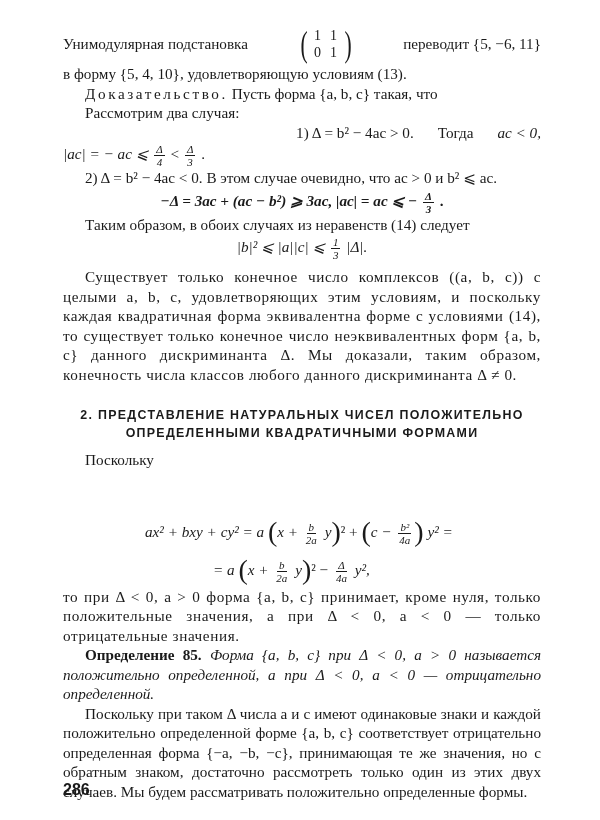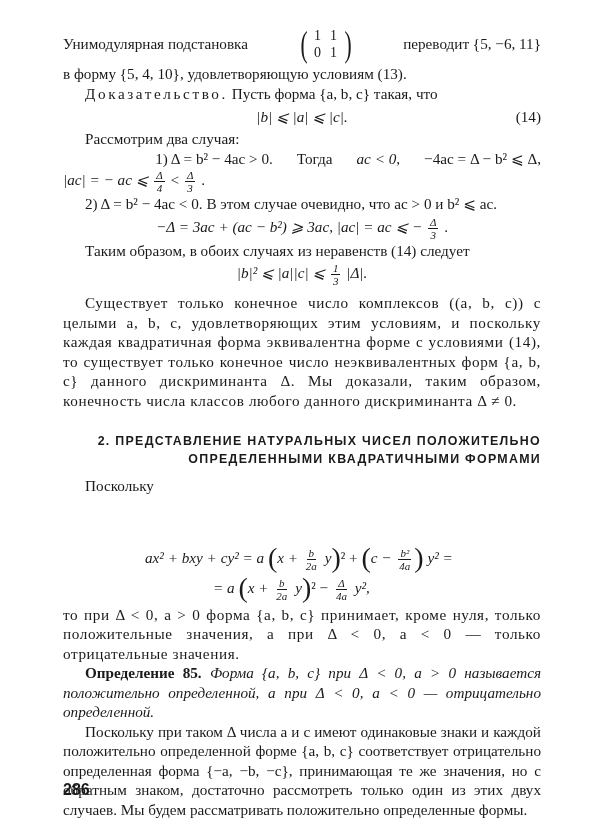--- a/index.html
+++ b/index.html
@@ -22,21 +22,21 @@
             font-size: 11px; line-height: 12px; margin: 0 2px; }
     .frac .num { border-bottom: 1px solid #1a1a1a; padding: 0 2px; font-style: italic; }
     .frac .den { padding: 0 2px; font-style: italic; }
     .matrix { display: inline-flex; align-items: center; vertical-align: middle; margin: 0 8px; }
     .matrix .br { font-size: 36px; line-height: 36px; font-weight: 200; transform: scaleX(0.6); }
     .matrix .cells { display: grid; grid-template-columns: 16px 16px; font-size: 14px; line-height: 17px; text-align: center; }
     .eq { position: relative; font-size: 15.2px; line-height: 20px; }
     .eqnum { position: absolute; right: 0; top: 0; }
     .big-paren { font-size: 28px; line-height: 20px; vertical-align: -4px; font-weight: 200; }
     .heading { font-family: "Liberation Sans", "DejaVu Sans", sans-serif; font-weight: bold;
-               font-size: 12.4px; line-height: 18px; letter-spacing: 1.3px; text-align: right; margin: 0; }
+               font-size: 12.4px; line-height: 18px; letter-spacing: 1.3px; text-align: center; margin: 0; }
     .pagenum { position: absolute; left: 63px; top: 781px; font-family: "Liberation Sans", sans-serif;
                font-weight: bold; font-size: 16px; }
   </style>
 </head>
 <body>
 
 <div class="page">
 
   <div class="p row" style="justify-content:space-between; height:40px;">
     <span>Унимодулярная подстановка</span>
@@ -53,49 +53,44 @@
     <span>переводит {5, −6, 11}</span>
   </div>
   <p class="p">в форму {5, 4, 10}, удовлетворяющую условиям (13).</p>
 
 
   <p class="p indent">
     <span class="spaced">Доказательство.</span>
     <span>Пусть форма {a, b, c} такая, что</span>
   </p>
 
-  <div class="eq center" style="margin:4px 0 2px;">
-    <span class="m">|b| ⩽ |a| ⩽ |c|.</span>
-    <span class="eqnum">(14)</span>
-  </div>
 
   <p class="p indent">Рассмотрим два случая:</p>
 
   <div class="p indent row" style="justify-content:flex-end; text-indent:0; padding-left:22px;">
     <span>1) Δ = b² − 4ac &gt; 0.</span>
     <span>Тогда</span>
     <span class="m">ac &lt; 0,</span>
-    <span>−4ac = Δ − b² ⩽ Δ,</span>
   </div>
   <div class="p" style="line-height:24px;">
     <span class="m">|ac| = − ac ⩽</span>
     <span class="frac">
         <span class="num">Δ</span>
         <span class="den">4</span>
       </span>
     <span>&lt;</span>
     <span class="frac">
         <span class="num">Δ</span>
         <span class="den">3</span>
       </span>
     <span>.</span>
   </div>
 
   <p class="p indent">2) Δ = b² − 4ac &lt; 0. В этом случае очевидно, что ac &gt; 0 и b² ⩽ ac.</p>
-  <div class="eq center" style="line-height:26px;">
+  <div class="eq center" style="line-height:26px;font-weight:bold;">
     <span class="m">−Δ = 3ac + (ac − b²) ⩾ 3ac,  |ac| = ac ⩽ −</span>
     <span class="frac">
         <span class="num">Δ</span>
         <span class="den">3</span>
       </span>
     <span>.</span>
   </div>
 
   <p class="p indent">Таким образом, в обоих случаях из неравенств (14) следует</p>
   <div class="eq center" style="line-height:26px;">
@@ -124,21 +119,21 @@
         <span class="den">2a</span>
       </span>
     <span class="m">y</span><span class="big-paren">)</span><span>² +</span>
     <span class="big-paren">(</span><span class="m">c −</span>
     <span class="frac">
         <span class="num">b²</span>
         <span class="den">4a</span>
       </span><span class="big-paren">)</span>
     <span class="m">y² =</span>
   </div>
-  <div class="eq" style="padding-left:150px; line-height:30px;">
+  <div class="eq" style="padding-left:150px; line-height:30px;margin-top:8px;">
     <span class="m">= a</span>
     <span class="big-paren">(</span><span class="m">x +</span>
     <span class="frac">
         <span class="num">b</span>
         <span class="den">2a</span>
       </span>
     <span class="m">y</span><span class="big-paren">)</span><span>² −</span>
     <span class="frac">
         <span class="num">Δ</span>
         <span class="den">4a</span>

